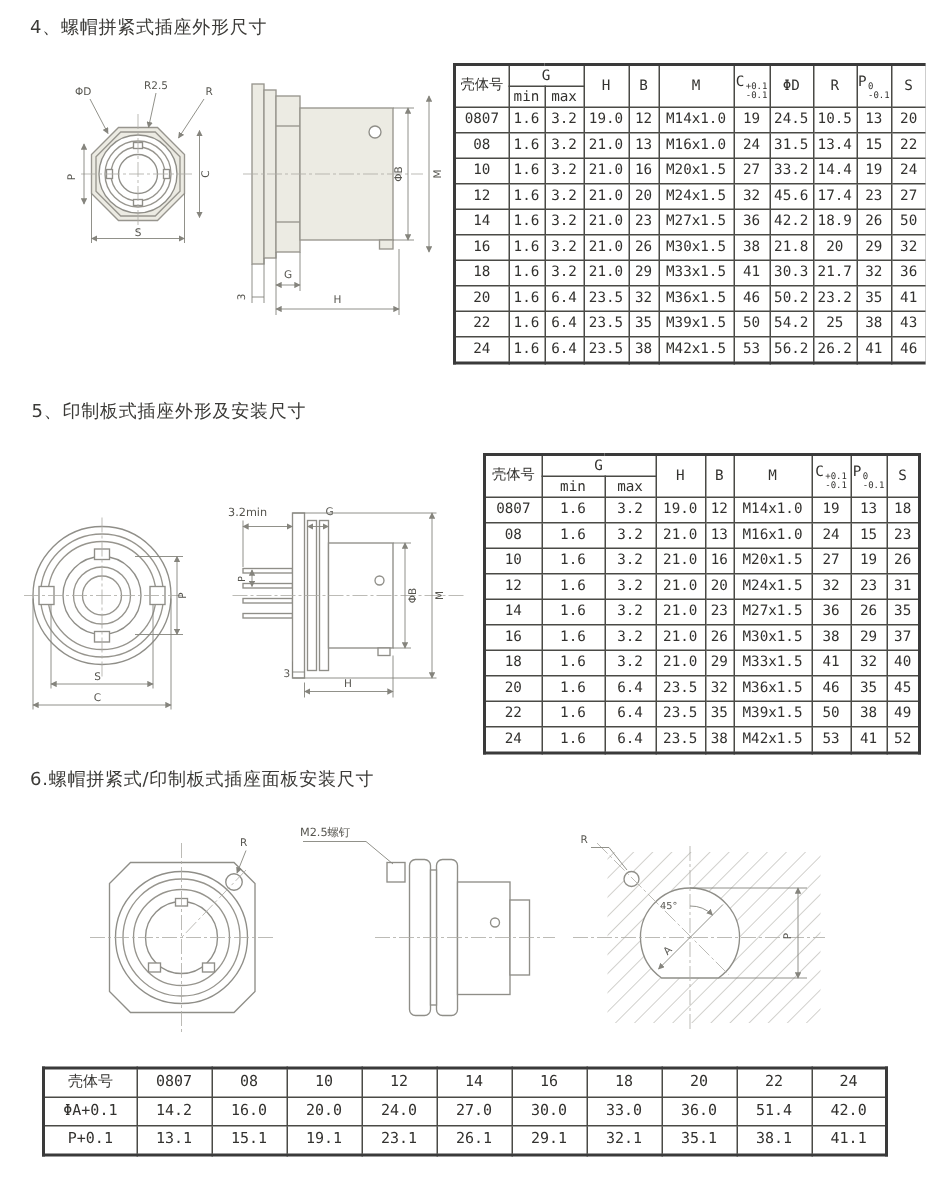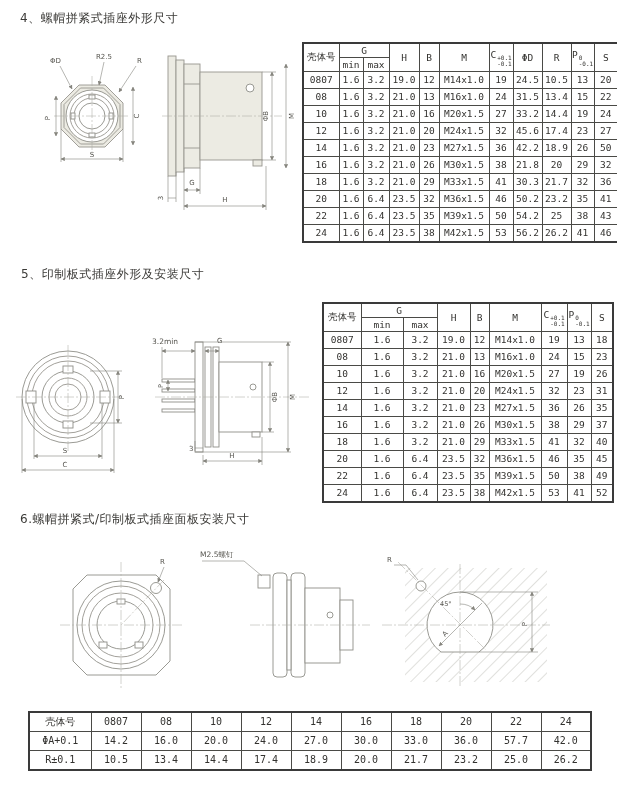--- a/index.html
+++ b/index.html
@@ -582,30 +582,30 @@
       <tr>
         <td>ΦA+0.1</td>
         <td>14.2</td>
         <td>16.0</td>
         <td>20.0</td>
         <td>24.0</td>
         <td>27.0</td>
         <td>30.0</td>
         <td>33.0</td>
         <td>36.0</td>
-        <td>57.7</td>
+        <td>51.4</td>
         <td>42.0</td>
       </tr>
       <tr>
-        <td>R±0.1</td>
-        <td>10.5</td>
-        <td>13.4</td>
-        <td>14.4</td>
-        <td>17.4</td>
-        <td>18.9</td>
-        <td>20.0</td>
-        <td>21.7</td>
-        <td>23.2</td>
-        <td>25.0</td>
-        <td>26.2</td>
+        <td>P+0.1</td>
+        <td>13.1</td>
+        <td>15.1</td>
+        <td>19.1</td>
+        <td>23.1</td>
+        <td>26.1</td>
+        <td>29.1</td>
+        <td>32.1</td>
+        <td>35.1</td>
+        <td>38.1</td>
+        <td>41.1</td>
       </tr>
     </tbody>
 </table>
 
 </body></html>

